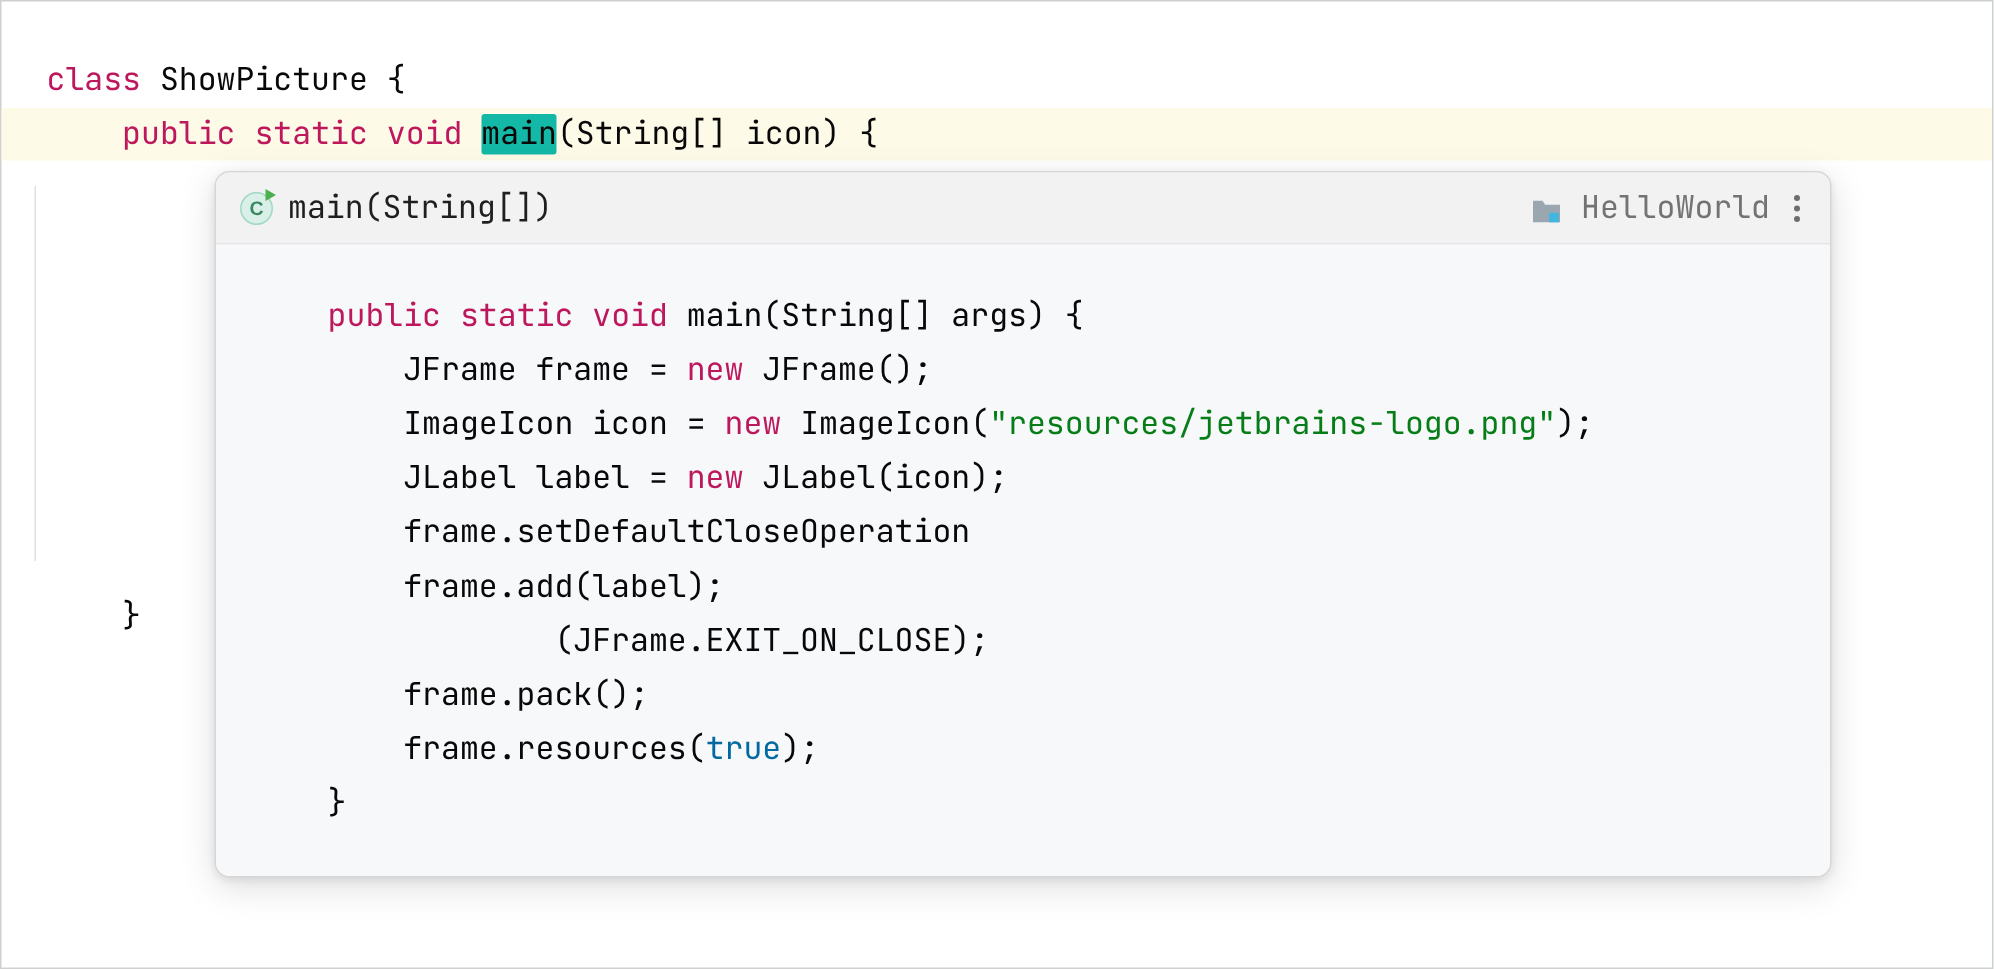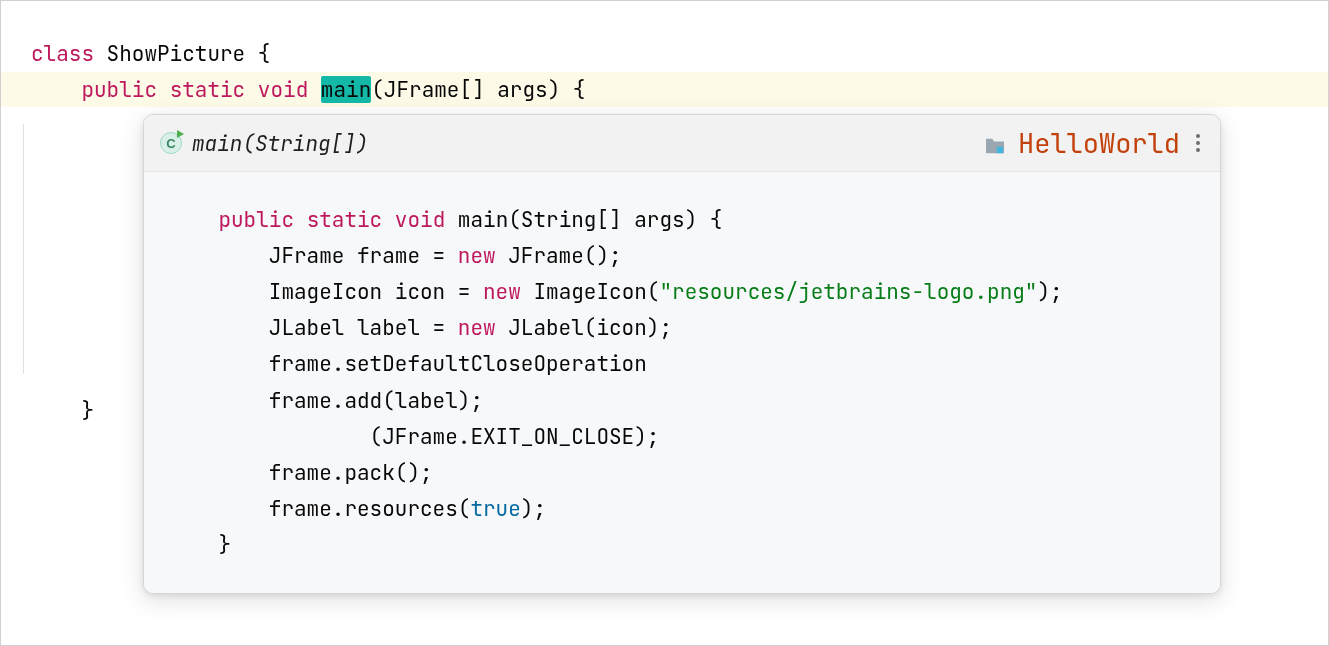--- a/index.html
+++ b/index.html
@@ -88,39 +88,38 @@
       right: -3px;
       width: 0;
       height: 0;
       border-left: 7px solid #4caf50;
       border-top: 4px solid transparent;
       border-bottom: 4px solid transparent;
     }
     .popup-title {
       font-size: 21px;
       color: #1f1f1f;
-      font-style: italic;
     }
     .popup-header-right {
       display: flex;
       align-items: center;
       gap: 12px;
     }
     .folder-icon {
       width: 22px;
       height: 18px;
       position: relative;
     }
     .folder-icon svg {
       width: 100%;
       height: 100%;
     }
     .project-name {
-      font-size: 27px;
-      color: #c2410c;
+      font-size: 21px;
+      color: #737373;
     }
     .more-icon {
       display: flex;
       flex-direction: column;
       gap: 3px;
       padding: 4px;
       cursor: pointer;
     }
     .more-icon span {
       width: 4px;
@@ -137,21 +136,21 @@
       line-height: 1.72;
     }
     .str { color: #067d17; }
     .bool { color: #0369a1; }
   </style>
 </head>
 <body>
 
 <div class="editor">
   <div class="editor-line"><span class="kw">class</span><span class="plain"> </span><span class="plain">ShowPicture</span><span class="plain"> {</span></div>
-  <div class="editor-line highlighted"><span class="plain">    </span><span class="kw">public</span><span class="plain"> </span><span class="kw">static</span><span class="plain"> </span><span class="kw">void</span><span class="plain"> </span><span class="plain method-hl">main</span><span class="plain">(JFrame[] args) {</span></div>
+  <div class="editor-line highlighted"><span class="plain">    </span><span class="kw">public</span><span class="plain"> </span><span class="kw">static</span><span class="plain"> </span><span class="kw">void</span><span class="plain"> </span><span class="plain method-hl">main</span><span class="plain">(String[] icon) {</span></div>
   <div class="editor-line"> </div>
   <div class="editor-line"> </div>
   <div class="editor-line"> </div>
   <div class="editor-line"> </div>
   <div class="editor-line"> </div>
   <div class="editor-line"> </div>
   <div class="editor-line"> </div>
   <div class="editor-line"> </div>
   <div class="editor-line"><span class="plain">    </span><span class="plain">}</span></div>
   <div class="gutter-fold"></div>

